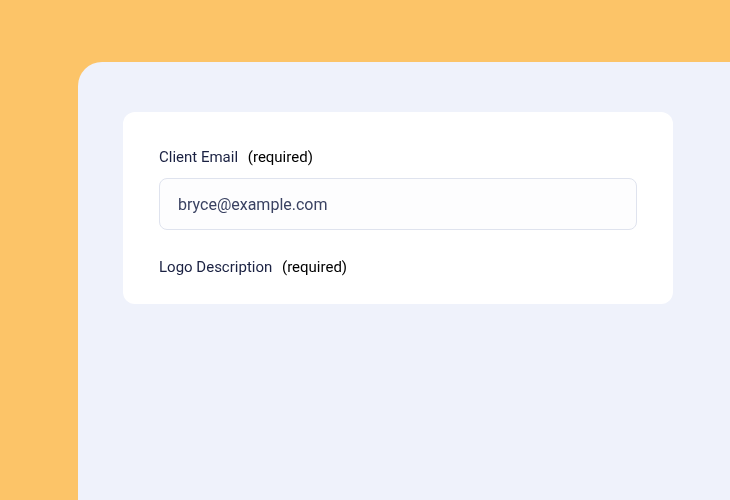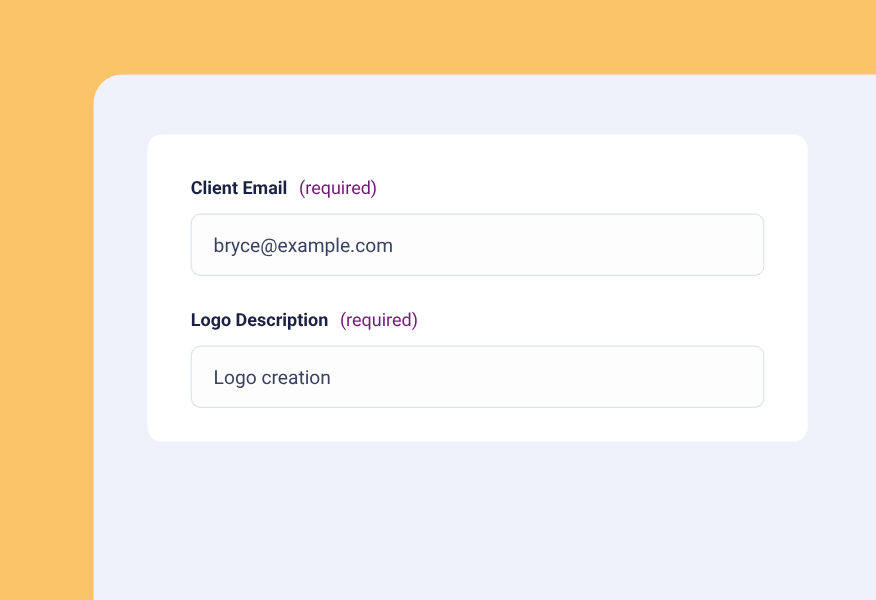--- a/index.html
+++ b/index.html
@@ -35,24 +35,24 @@
     .field-group {
       margin-bottom: 28px;
     }
     .field-label {
       display: block;
       margin-bottom: 12px;
       font-size: 15px;
     }
     .label-text {
       color: #1a2142;
-      font-weight: 700;
+      font-weight: 400;
     }
     .label-required {
-      color: #701a75;
+      color: #000000;
       font-weight: 400;
       margin-left: 6px;
     }
     .field-input {
       width: 100%;
       height: 52px;
       padding: 15px 18px;
       border: 1px solid #dfe3ee;
       border-radius: 8px;
       background: #fdfdfe;
@@ -74,17 +74,16 @@
       </label>
       <input type="text" class="field-input" value="bryce@example.com" style="">
     </div>
 
 
     <div class="field-group">
       <label class="field-label">
         <span class="label-text">Logo Description</span>
         <span class="label-required">(required)</span>
       </label>
-      <input type="text" class="field-input" value="Logo creation" style="">
     </div>
 
   </div>
 </div>
 
 </body></html>

